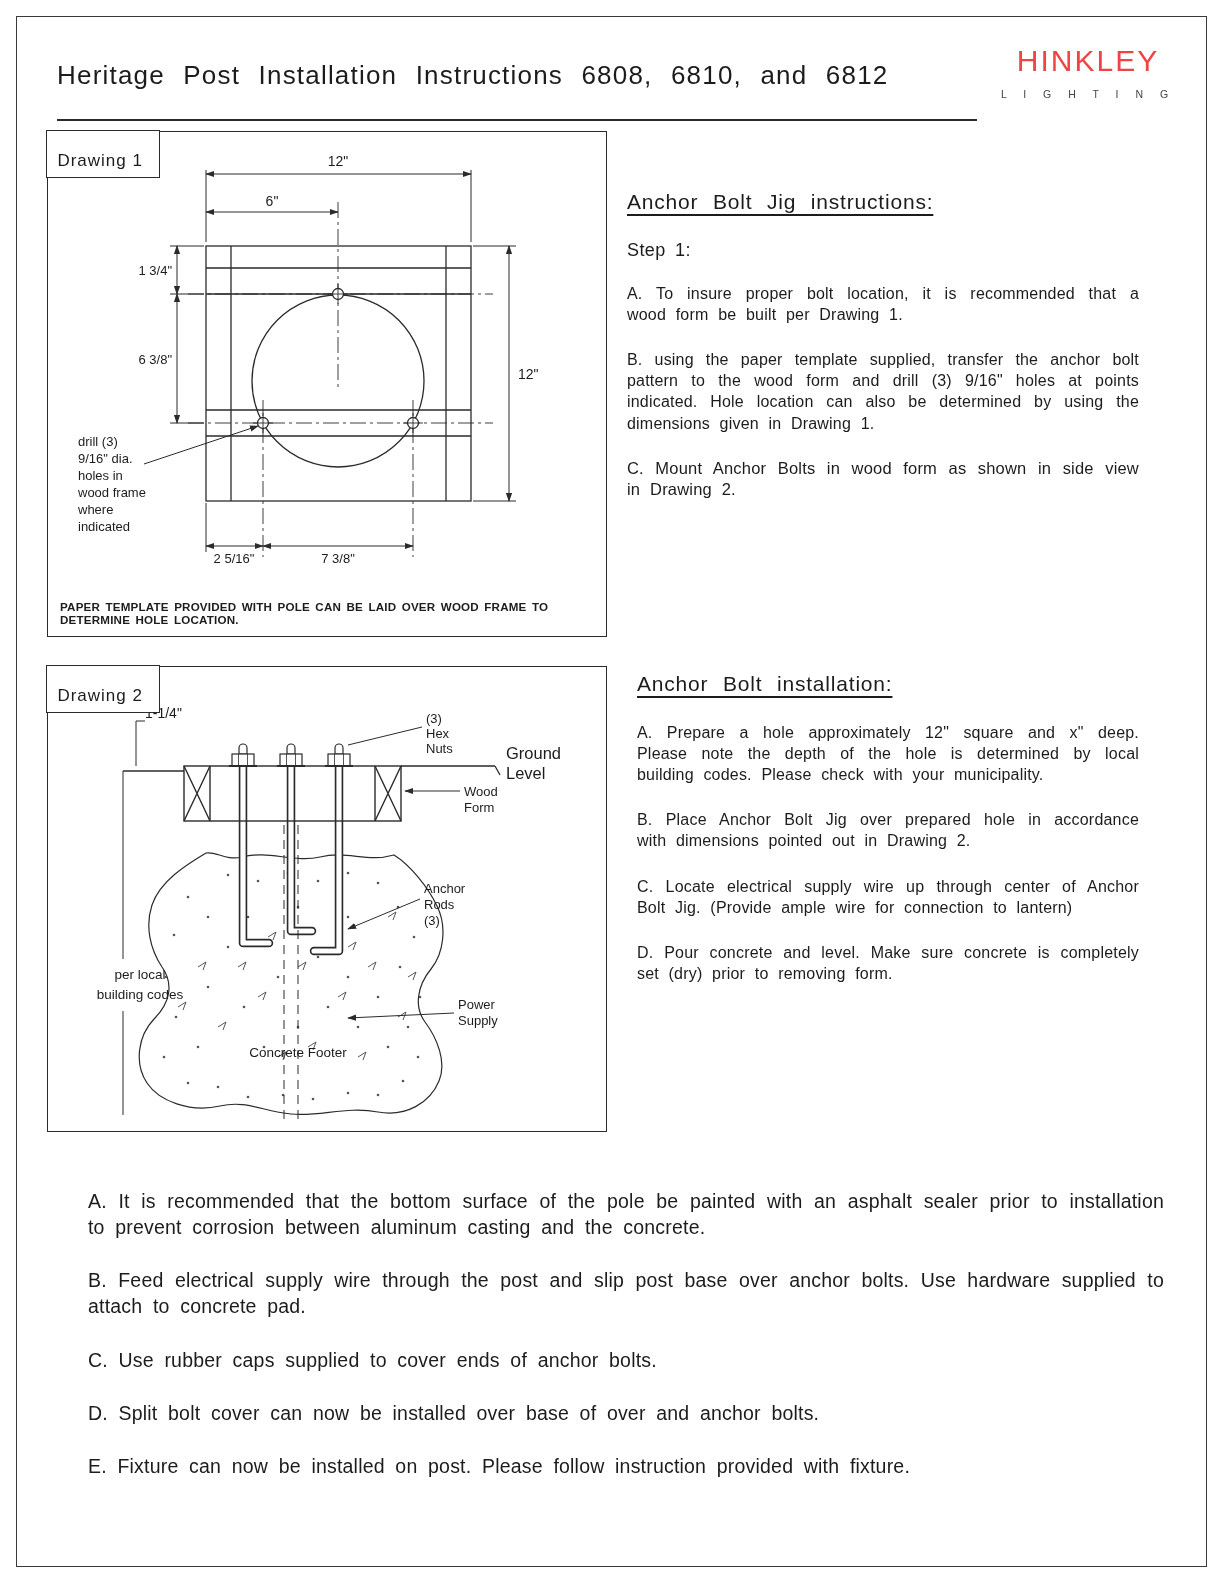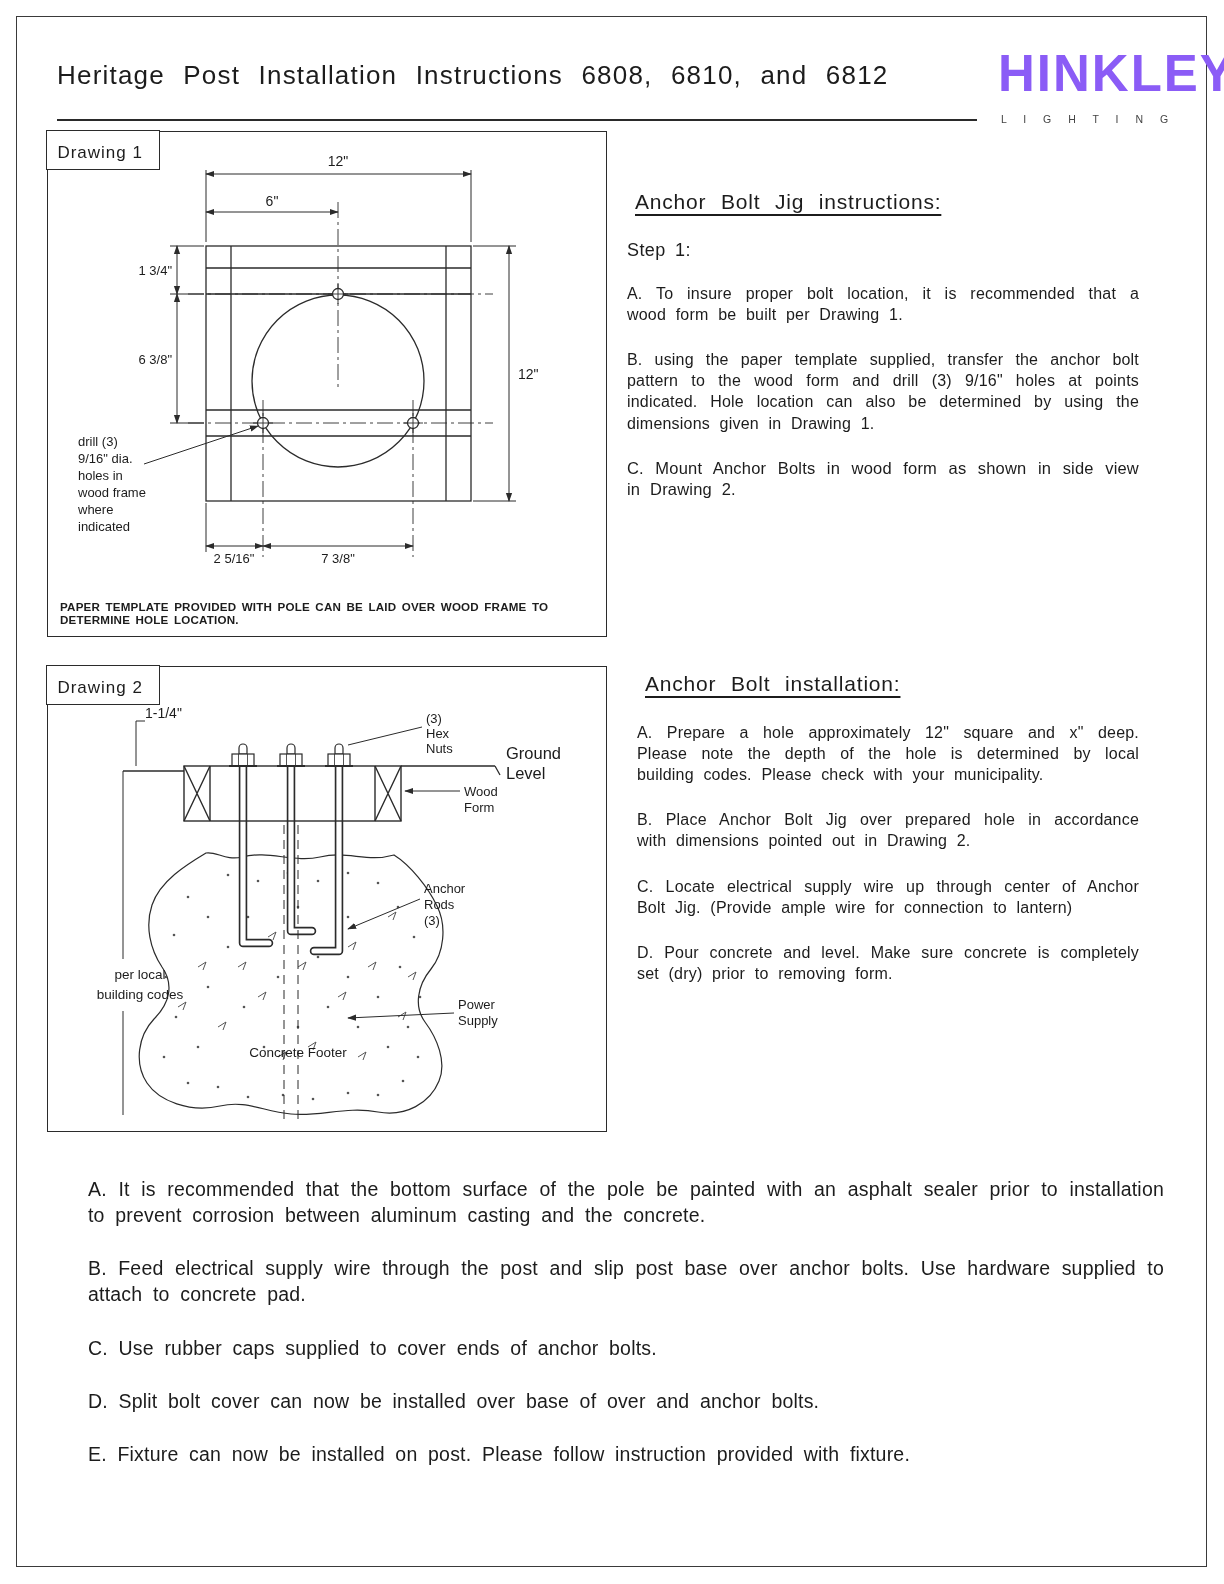--- a/index.html
+++ b/index.html
@@ -8,55 +8,55 @@
     font-family:"Liberation Sans", sans-serif; color:#1c1c1c;
   }
   .page-border { position:absolute; left:16px; top:16px; width:1189px; height:1549px;
     border:1.5px solid #3a3a3a; pointer-events:none; }
 
   
   .title { position:absolute; left:57px; top:60px; width:920px;
     font-size:26px; font-weight:400; letter-spacing:1.2px; word-spacing:10px;
     border-bottom:2px solid #2a2a2a; padding-bottom:28px; }
   .logo { position:absolute; left:998px; top:44px; width:180px; text-align:center; }
-  .logo-main { font-size:51px; font-weight:700; letter-spacing:2px; color:#8b5cf6; }
+  .logo-main { font-size:30px; font-weight:400; letter-spacing:2px; color:#ef4444; }
   .logo-sub { font-size:10.5px; letter-spacing:7px; color:#444; margin-top:10px; }
 
   
   .drawing { position:absolute; border:1.6px solid #2b2b2b; background:#fff; }
   .drawing1 { left:47px; top:131px; width:558px; height:504px; }
   .drawing2 { left:47px; top:666px; width:558px; height:464px; }
   .drawing-label { position:absolute; top:-1.6px; left:-1.6px; border:1.6px solid #2b2b2b;
-    padding:12px 16px 6px 10px; font-size:17px; letter-spacing:1px; background:#fff; z-index:2; }
+    padding:20px 16px 6px 10px; font-size:17px; letter-spacing:1px; background:#fff; z-index:2; }
   .drawing svg { position:absolute; left:0; top:0; }
   .caption { position:absolute; left:12px; bottom:10px; font-size:11.6px; font-weight:bold;
     letter-spacing:0.2px; word-spacing:2px; }
 
   svg { font-family:"Liberation Sans", sans-serif; }
   svg text { fill:#1c1c1c; stroke:none; }
   .dimtext { font-size:14px; }
   .lbl { font-size:13px; }
   .lbl2 { font-size:13.5px; }
   .biglbl { font-size:16.5px; }
 
   
   .col { position:absolute; }
   .jig-col { left:627px; top:190px; width:512px; }
   .install-col { left:637px; top:672px; width:502px; }
   .col h2 { font-size:21px; font-weight:400; text-decoration:underline; text-underline-offset:5px;
-    letter-spacing:0.8px; word-spacing:8px; margin:0 0 26px 8px; }
+    letter-spacing:0.8px; word-spacing:8px; margin:0 0 26px 0; }
   .step { font-size:18px; margin:0 0 22px 0; letter-spacing:0.4px; word-spacing:4px; }
   .col p { font-size:16px; line-height:1.32; text-align:justify;
     letter-spacing:0.2px; word-spacing:5px; margin:0 0 24px 0; }
   .col p.small { font-size:16.5px; margin-top:10px; }
 
   .post-block { position:absolute; left:88px; top:1176px; width:1076px; }
   .post-block h2 { font-size:20px; font-weight:400; margin:0 0 6px 0; letter-spacing:0.5px; word-spacing:4px; }
   .post-block p { font-size:19.5px; line-height:1.34; text-align:justify;
-    word-spacing:5px; letter-spacing:0.2px; margin:0 0 27px 0; }
+    word-spacing:5px; letter-spacing:0.2px; margin:12px 0 27px 0; }
 </style>
 </head>
 <body>
 
 <div class="page-border"></div>
 
 <div class="title">Heritage Post Installation Instructions 6808, 6810, and 6812</div>
 
 <div class="logo">
   <div class="logo-main">HINKLEY</div>

